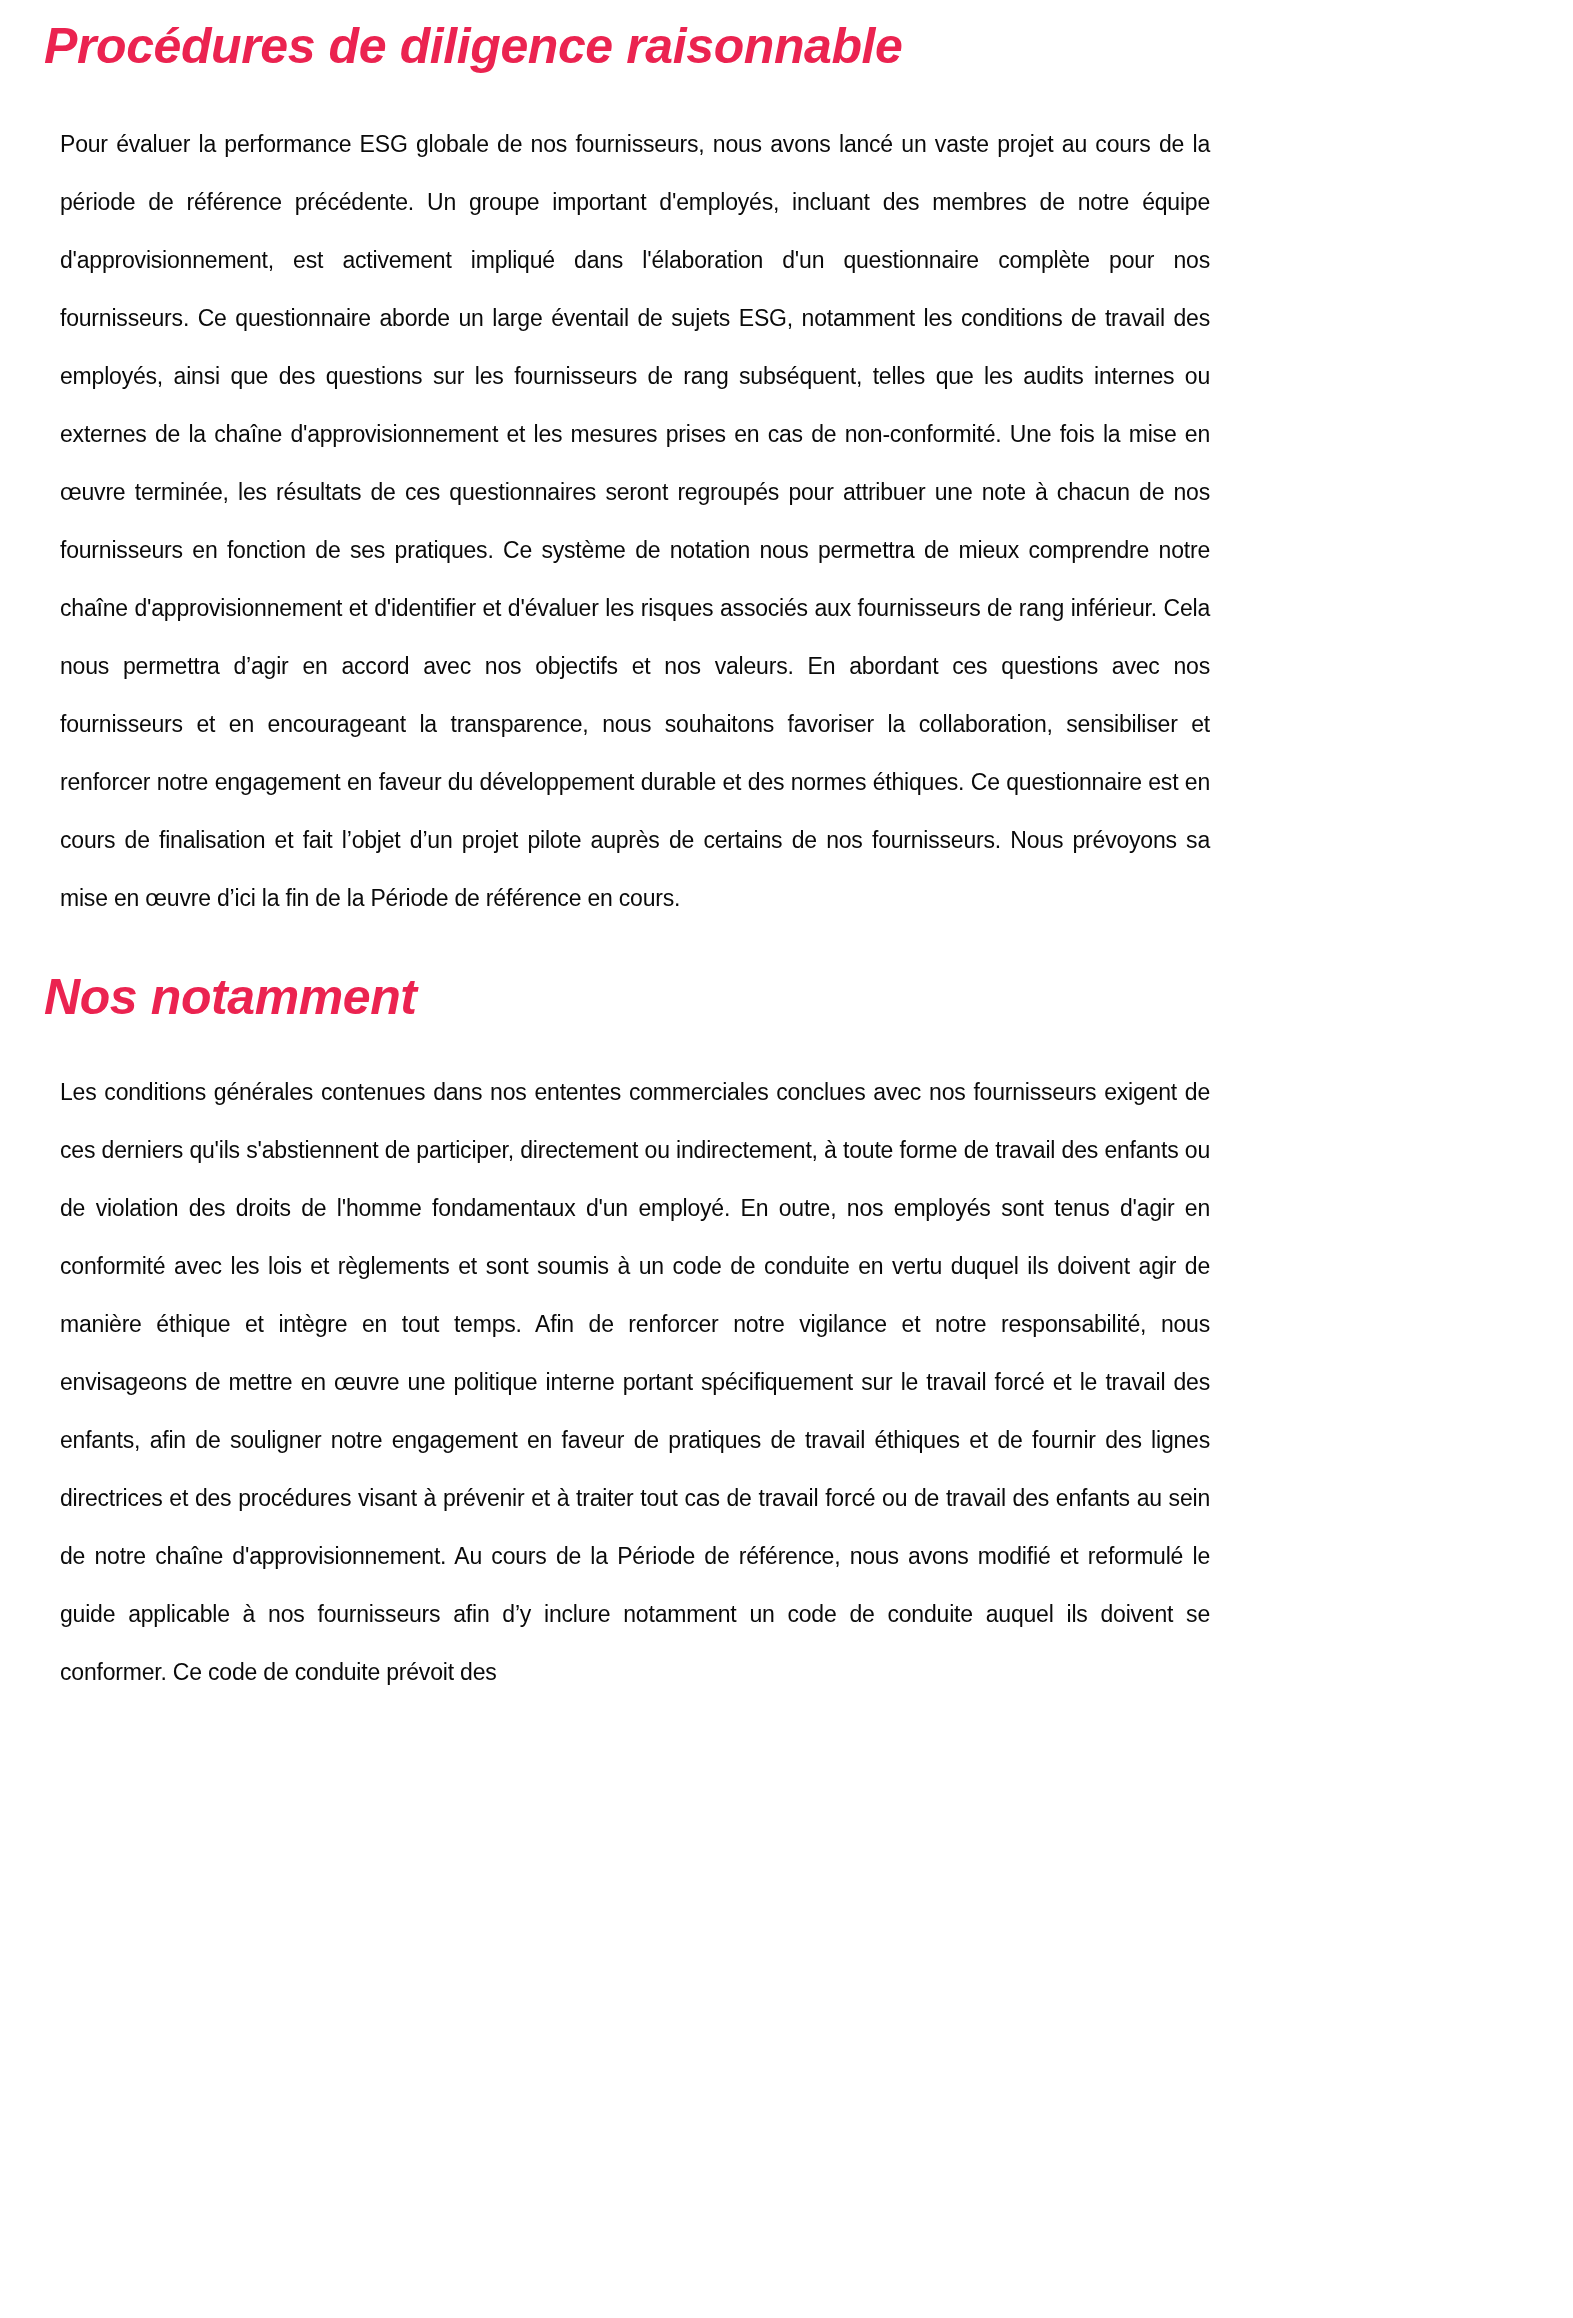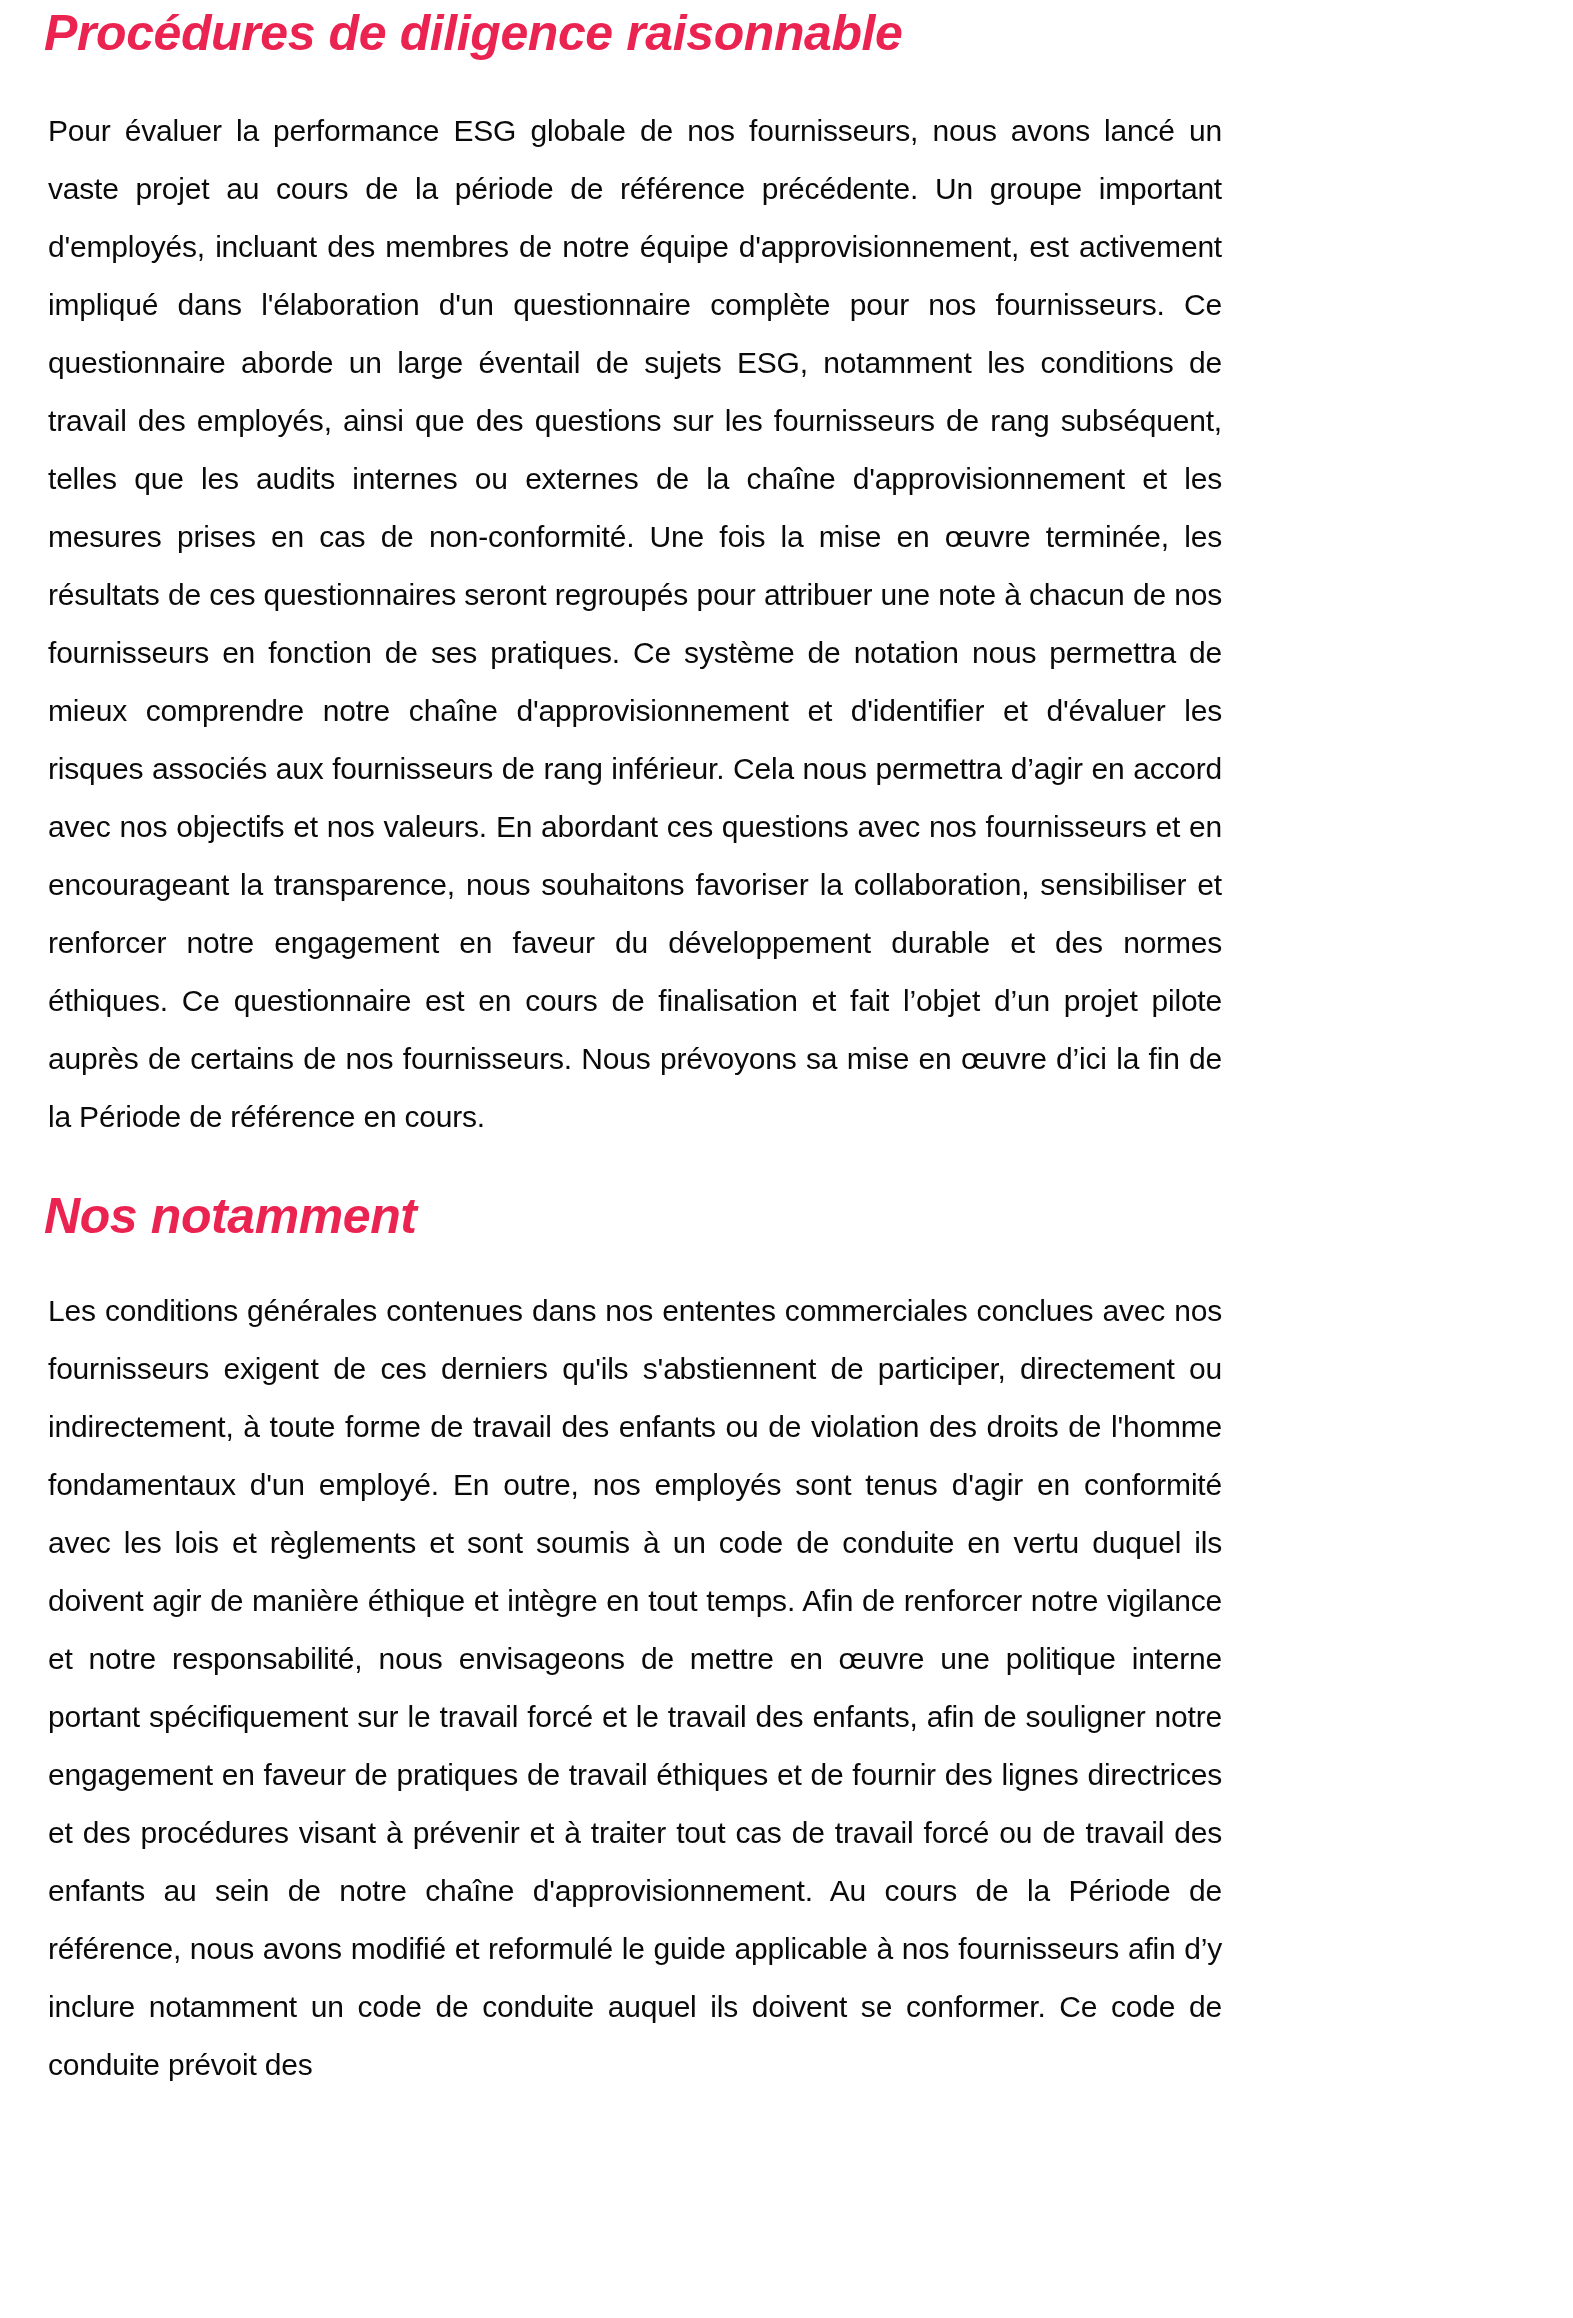--- a/index.html
+++ b/index.html
@@ -6,46 +6,46 @@
     margin: 0;
     padding: 0;
     background: #ffffff;
   }
   .page {
     position: relative;
     width: 1266px;
     height: 2319px;
     box-sizing: border-box;
     background: #ffffff;
-    padding: 4px 40px 0 44px;
+    padding: 17px 40px 0 44px;
     font-family: "Liberation Sans", "DejaVu Sans", sans-serif;
     color: #0a0a0a;
     overflow: hidden;
   }
   .section-heading {
     font-family: "Liberation Sans", "DejaVu Sans", sans-serif;
     font-size: 50px;
     line-height: 59px;
     font-style: italic;
     font-weight: 700;
     letter-spacing: -0.4px;
     margin: 0 0 39px 0;
   }
   .section-heading.second {
     margin-top: 41px;
     margin-bottom: 36px;
   }
   .body-paragraph {
-    font-size: 30px;
+    font-size: 23px;
     line-height: 58px;
     letter-spacing: -0.2px;
     text-align: justify;
     text-justify: inter-word;
     hyphens: none;
-    margin: 4px;
+    margin: 16px;
   }
 </style>
 </head>
 <body>
 
 <main class="page">
 
   <h1 class="section-heading" style="color: rgb(235, 35, 80);">Procédures de diligence raisonnable</h1>
 
   <p class="body-paragraph">Pour évaluer la performance ESG globale de nos fournisseurs, nous avons lancé un vaste projet au cours de la période de référence précédente. Un groupe important d'employés, incluant des membres de notre équipe d'approvisionnement, est activement impliqué dans l'élaboration d'un questionnaire complète pour nos fournisseurs. Ce questionnaire aborde un large éventail de sujets ESG, notamment les conditions de travail des employés, ainsi que des questions sur les fournisseurs de rang subséquent, telles que les audits internes ou externes de la chaîne d'approvisionnement et les mesures prises en cas de non-conformité. Une fois la mise en œuvre terminée, les résultats de ces questionnaires seront regroupés pour attribuer une note à chacun de nos fournisseurs en fonction de ses pratiques. Ce système de notation nous permettra de mieux comprendre notre chaîne d'approvisionnement et d'identifier et d'évaluer les risques associés aux fournisseurs de rang inférieur. Cela nous permettra d’agir en accord avec nos objectifs et nos valeurs. En abordant ces questions avec nos fournisseurs et en encourageant la transparence, nous souhaitons favoriser la collaboration, sensibiliser et renforcer notre engagement en faveur du développement durable et des normes éthiques. Ce questionnaire est en cours de finalisation et fait l’objet d’un projet pilote auprès de certains de nos fournisseurs. Nous prévoyons sa mise en œuvre d’ici la fin de la Période de référence en cours.</p>

